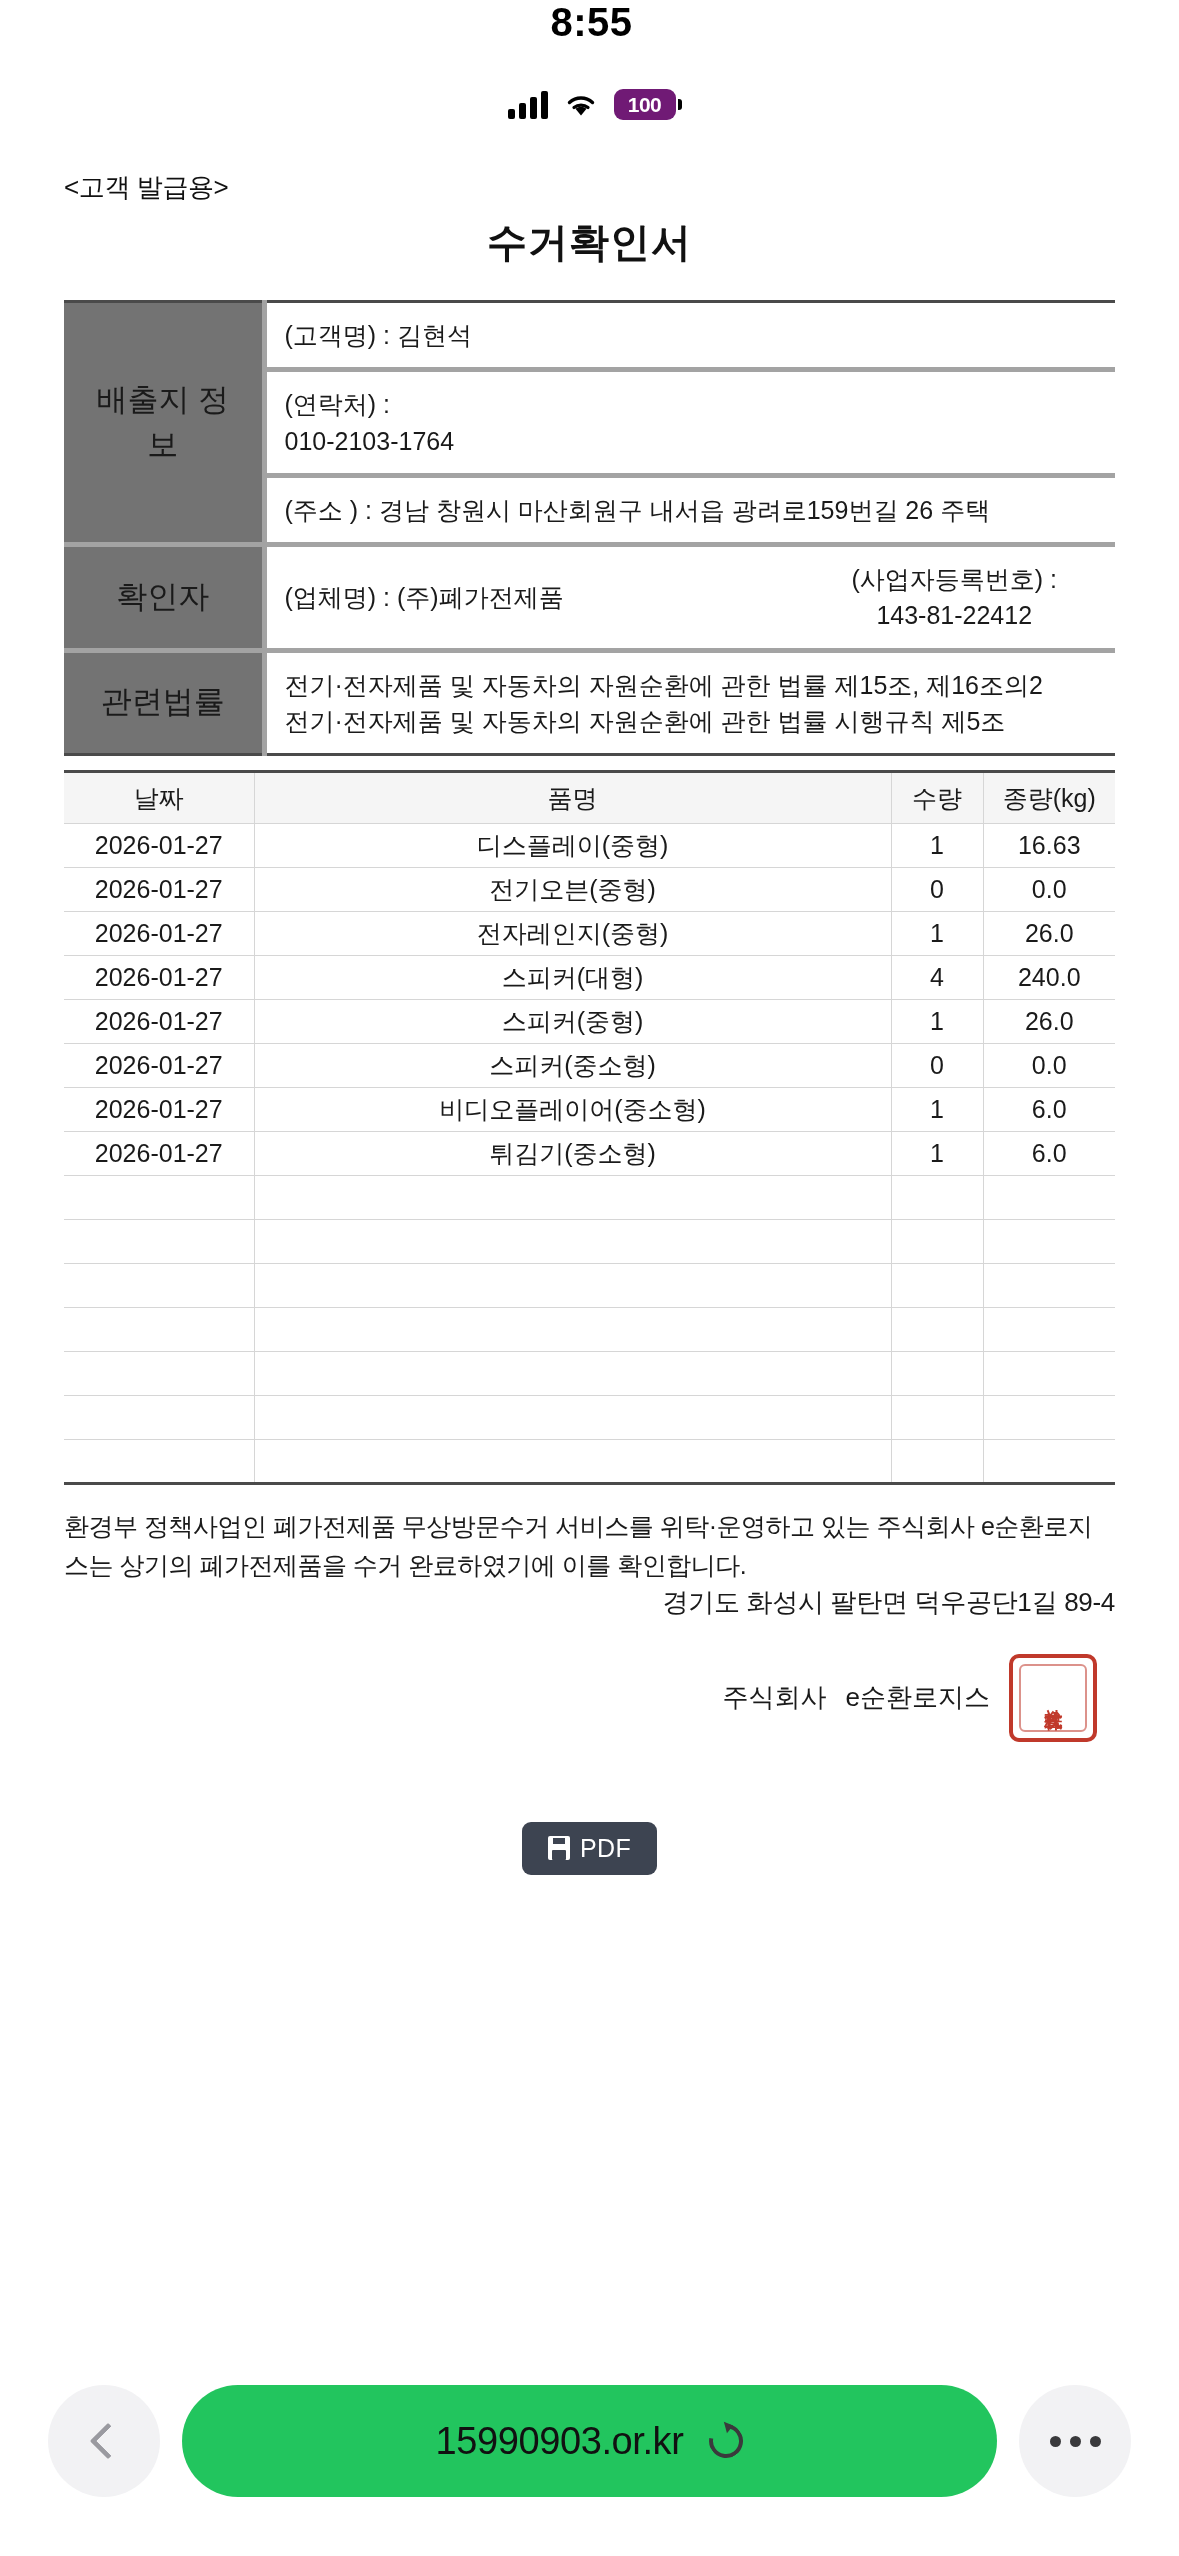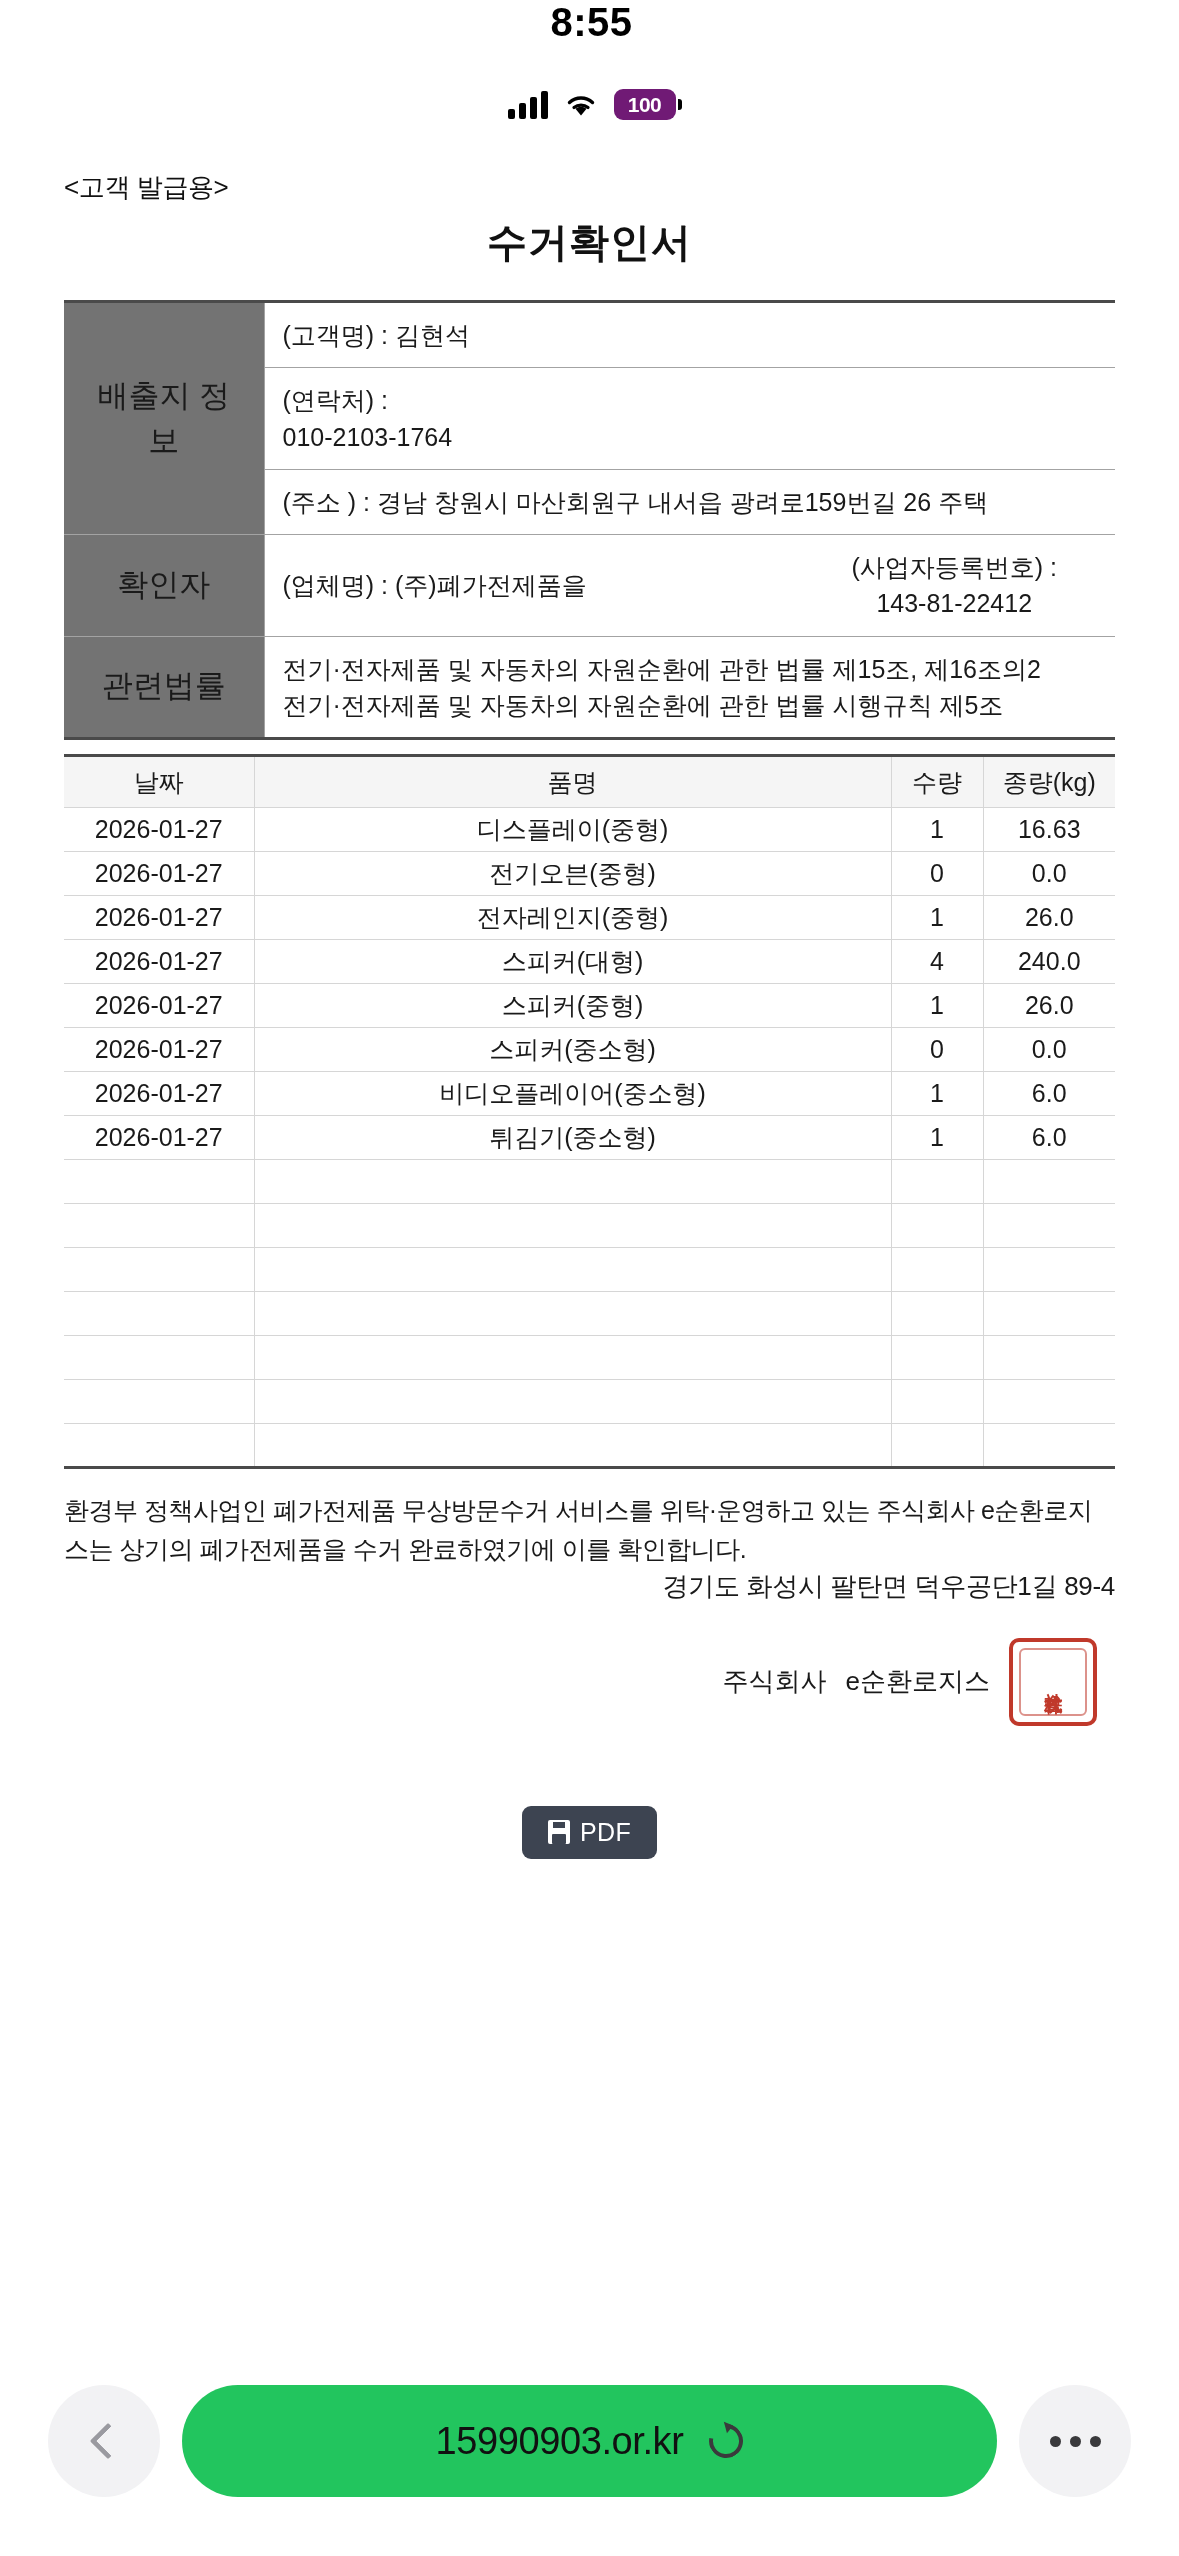--- a/index.html
+++ b/index.html
@@ -86,21 +86,21 @@
 
   table { border-collapse: collapse; width: 100%; }
 
   
   .info-table {
     margin-top: 30px;
     border-top: 3px solid #4a4a4a;
     border-bottom: 3px solid #4a4a4a;
   }
   .info-table td {
-    border: 1px solid #a3a3a3;
+    border: 5px solid #a3a3a3;
     padding: 14px 18px;
     font-size: 25px;
     color: #1a1a1a;
     line-height: 1.45;
     vertical-align: middle;
   }
   .info-table td.label {
     width: 200px;
     background: #737373;
     text-align: center;
@@ -351,21 +351,21 @@
       <td class="value" style="white-space:pre-line">(연락처) :
 010-2103-1764</td>
     </tr>
     <tr>
       <td class="value">(주소 ) : 경남 창원시 마산회원구 내서읍 광려로159번길 26 주택</td>
     </tr>
     <tr>
       <td class="label">확인자</td>
       <td class="value">
         <div class="biz-row">
-          <span>(업체명) : (주)폐가전제품을</span>
+          <span>(업체명) : (주)폐가전제품</span>
           <span class="biz-no">
             <span>(사업자등록번호) :</span><br>
             <span>143-81-22412</span>
           </span>
         </div>
       </td>
     </tr>
     <tr>
       <td class="label">관련법률</td>
       <td class="value" style="white-space:pre-line">전기·전자제품 및 자동차의 자원순환에 관한 법률 제15조, 제16조의2

